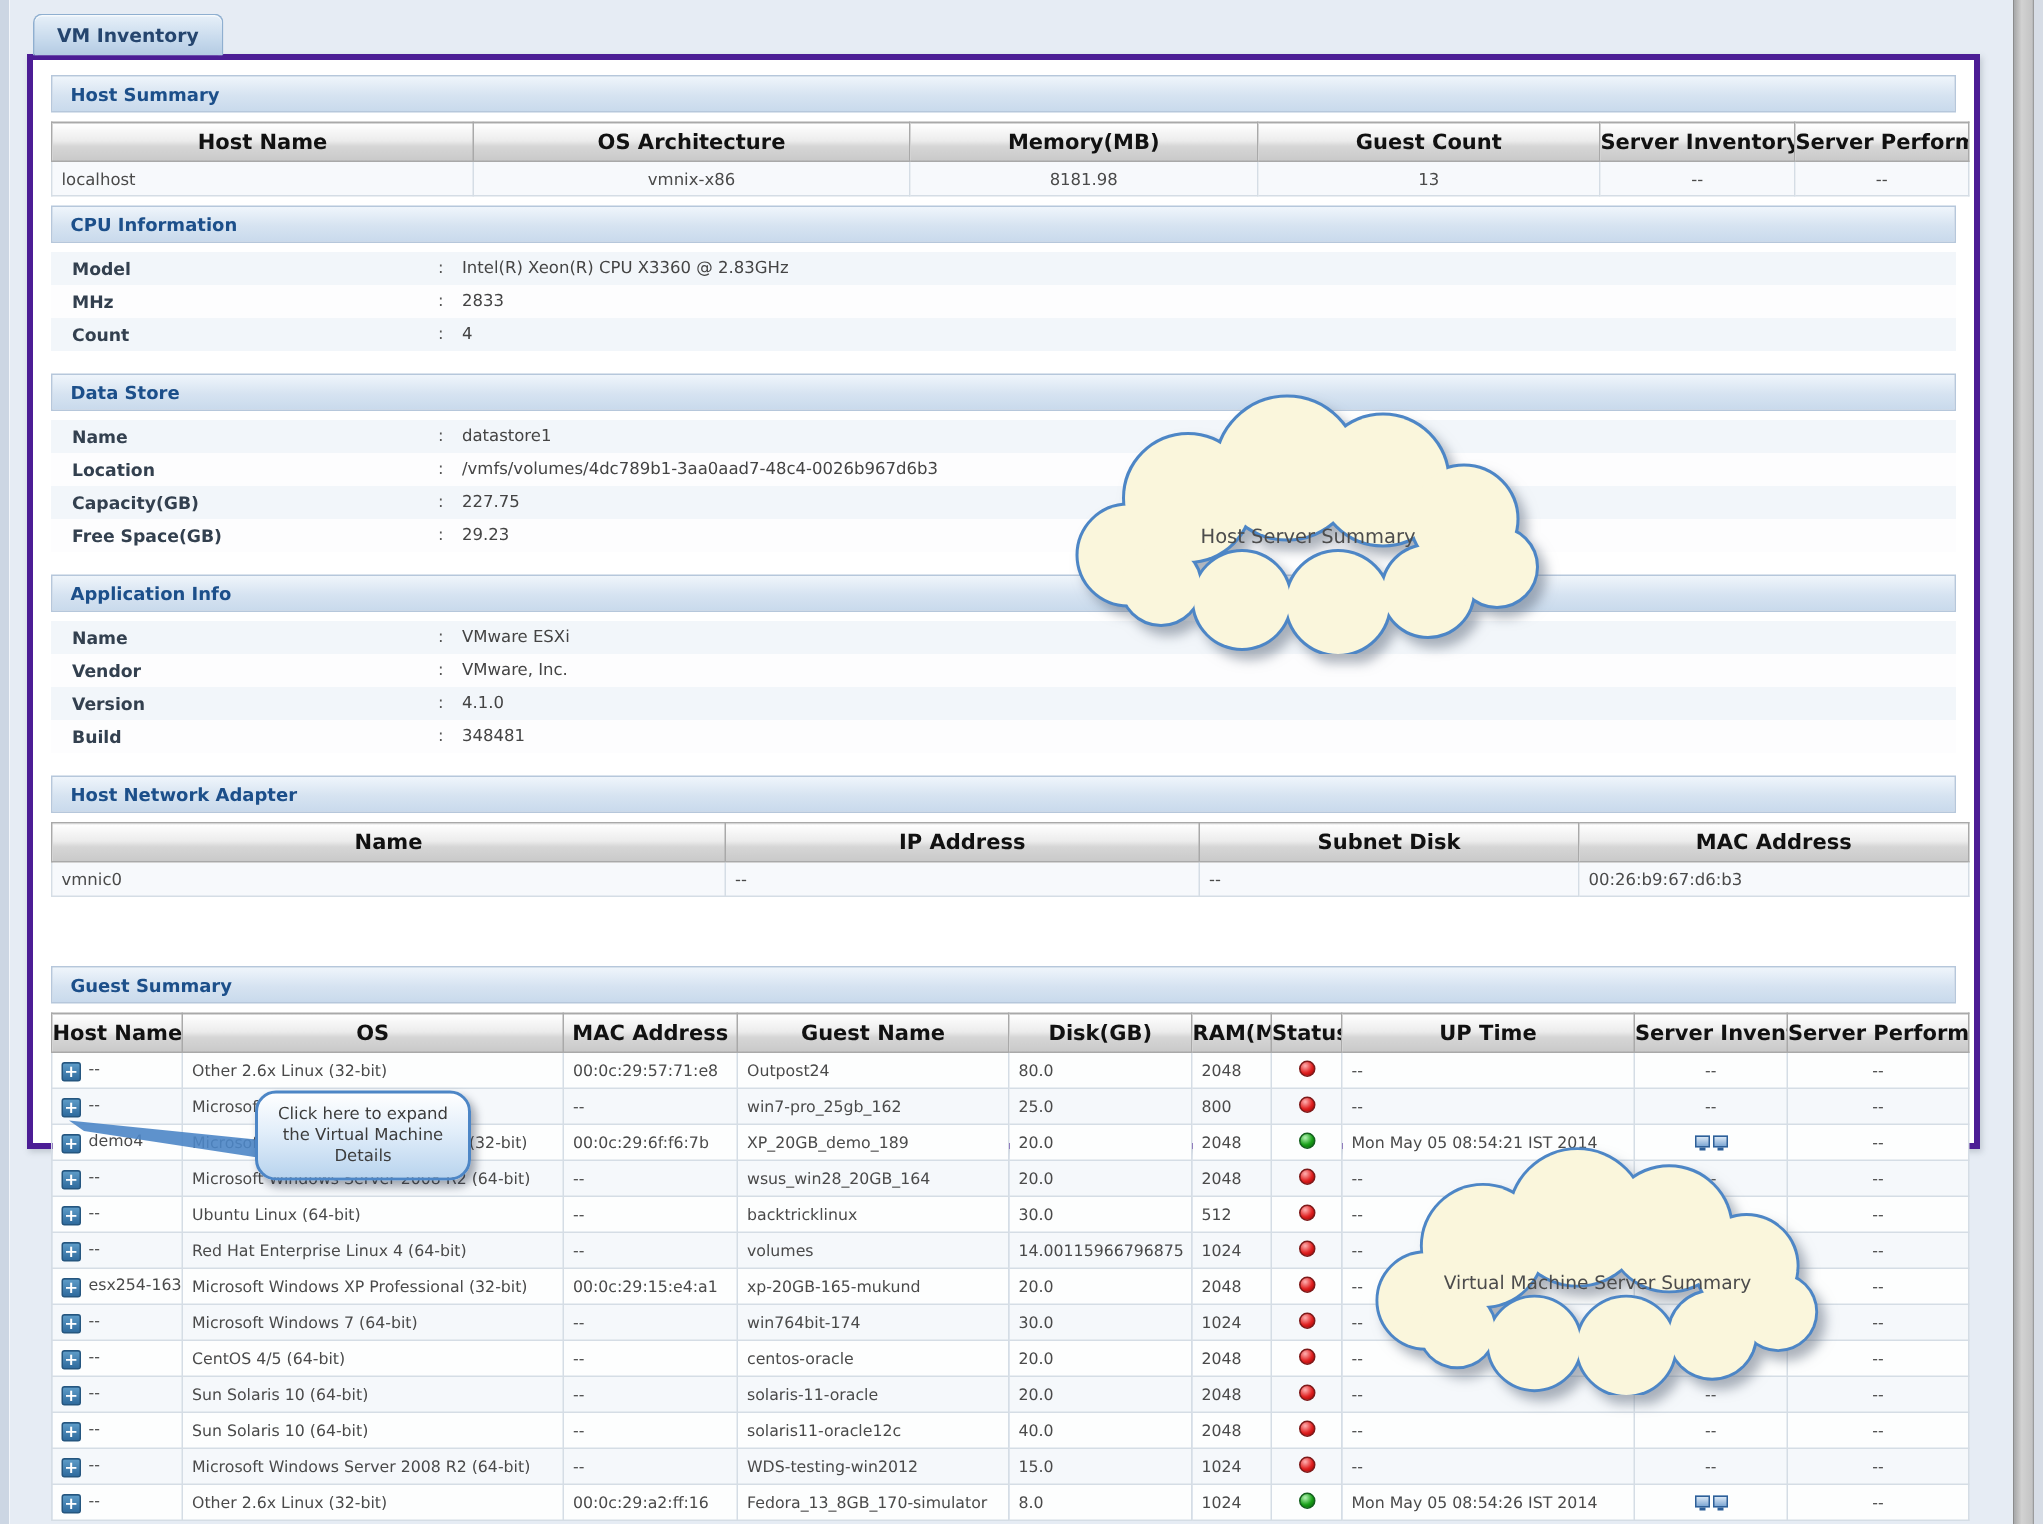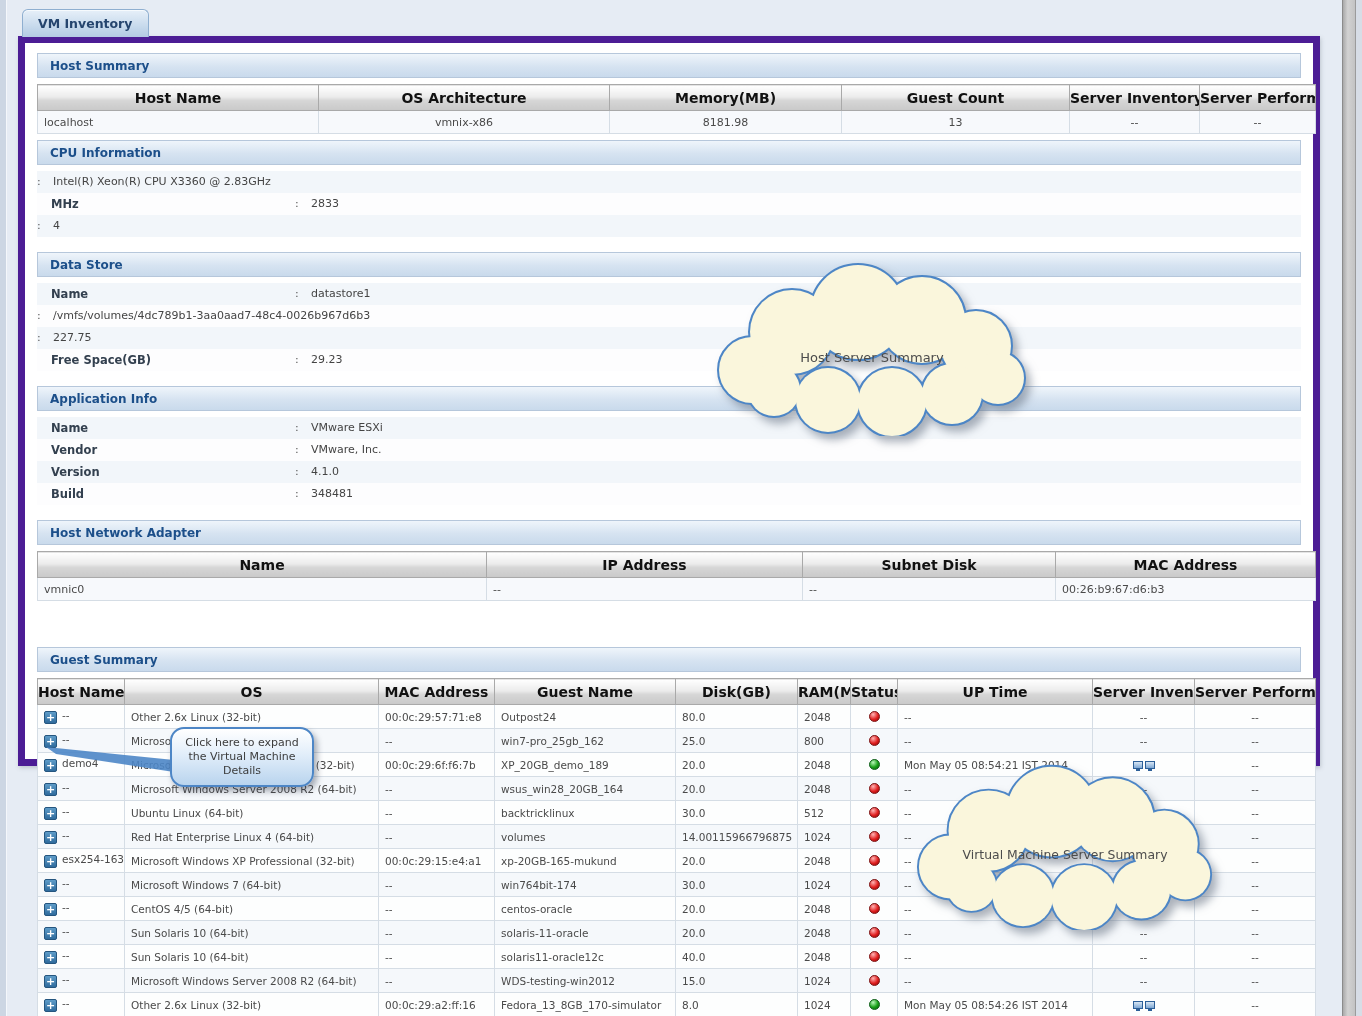--- a/index.html
+++ b/index.html
@@ -21,21 +21,21 @@
     position:absolute; left:22px; top:9px; height:28px; z-index:6;
     padding:0 16px 0 15px; line-height:28px;
     background:linear-gradient(#e7f0f9,#c2d6ea 70%,#b4cbe3);
     border:1px solid #8fafd0; border-bottom:none;
     border-radius:6px 6px 0 0;
     font-size:12.5px; font-weight:bold; color:#25456e;
     box-shadow:inset 0 1px 0 #f6fafd;
   }
   .panel{
     position:absolute; left:18px; top:36px; width:1302px; height:730px;
-    background:#fff; border:7px solid #4c1d95; z-index:5;
+    background:#fff; border:4px solid #4c1d95; z-index:5;
     box-shadow:1px 2px 4px rgba(80,90,105,.25);
   }
   .section-bar{
     margin:0 12px; height:25px; line-height:24px; padding-left:12px;
     background:linear-gradient(#eff5fb,#d6e3f1 55%,#c9daec);
     border:1px solid #b6c7db;
     font-size:12px; font-weight:bold; color:#1c4f8a;
   }
   .mt10{margin-top:10px}.mt6{margin-top:6px}.mt7{margin-top:7px}
   .mt15{margin-top:15px}.mt30{margin-top:46px}
@@ -134,47 +134,51 @@
       <td class="c">--</td>
       <td class="c">--</td>
     </tr>
   </tbody>
     </table>
 
   <div class="section-bar mt6">CPU Information</div>
   <div class="kv-rows">
 
   <div class="kv-row">
+      <span class="kv-label">Model</span>
       <span class="kv-colon">:</span>
       <span class="kv-value">Intel(R) Xeon(R) CPU X3360 @ 2.83GHz</span>
     </div>
       <div class="kv-row alt">
       <span class="kv-label">MHz</span>
       <span class="kv-colon">:</span>
       <span class="kv-value">2833</span>
     </div>
       <div class="kv-row">
+      <span class="kv-label">Count</span>
       <span class="kv-colon">:</span>
       <span class="kv-value">4</span>
     </div>
     </div>
 
   <div class="section-bar mt15">Data Store</div>
   <div class="kv-rows">
 
   <div class="kv-row">
       <span class="kv-label">Name</span>
       <span class="kv-colon">:</span>
       <span class="kv-value">datastore1</span>
     </div>
       <div class="kv-row alt">
+      <span class="kv-label">Location</span>
       <span class="kv-colon">:</span>
       <span class="kv-value">/vmfs/volumes/4dc789b1-3aa0aad7-48c4-0026b967d6b3</span>
     </div>
       <div class="kv-row">
+      <span class="kv-label">Capacity(GB)</span>
       <span class="kv-colon">:</span>
       <span class="kv-value">227.75</span>
     </div>
       <div class="kv-row alt">
       <span class="kv-label">Free Space(GB)</span>
       <span class="kv-colon">:</span>
       <span class="kv-value">29.23</span>
     </div>
     </div>
 

